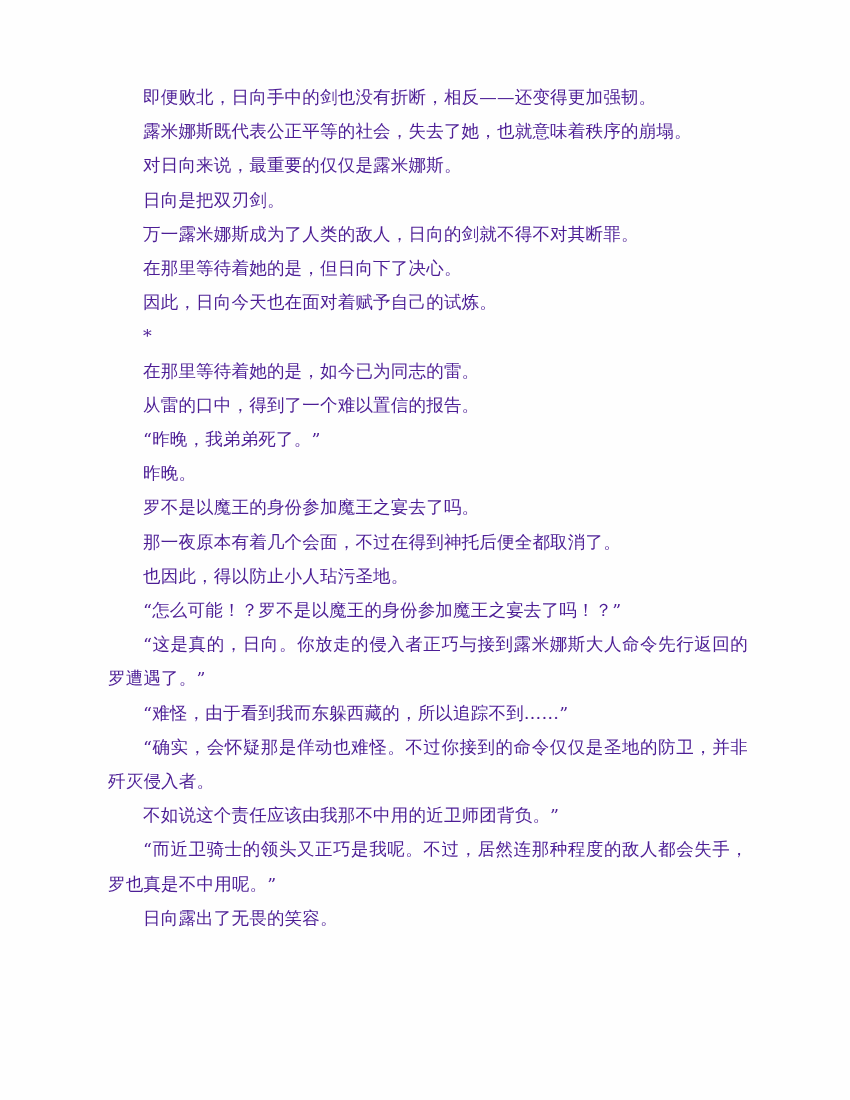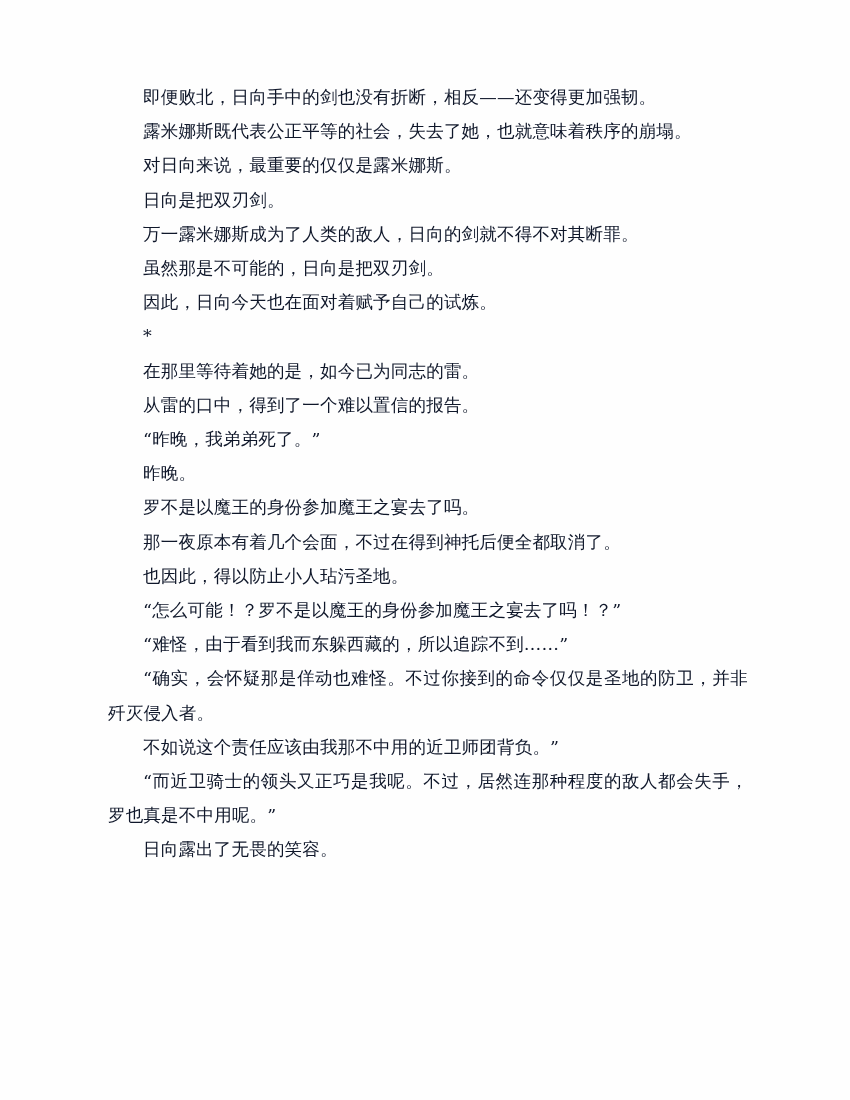--- a/index.html
+++ b/index.html
@@ -20,21 +20,21 @@
     background: #fefefe;
     box-sizing: border-box;
   }
   .text-column {
     position: absolute;
     left: 108px;
     top: 80px;
     width: 640px;
     font-size: 17.5px;
     line-height: 34.2px;
-    color: #0f172a;
+    color: #4c1d95;
     letter-spacing: 0.2px;
     text-align: justify;
   }
   .para {
     margin: 0;
     text-indent: 2em;
     white-space: normal;
     word-break: break-all;
   }
   .para.sep {
@@ -45,30 +45,31 @@
 </head>
 <body>
 
 <div class="page">
   <div class="text-column">
     <p class="para">即便败北，日向手中的剑也没有折断，相反——还变得更加强韧。</p>
     <p class="para">露米娜斯既代表公正平等的社会，失去了她，也就意味着秩序的崩塌。</p>
     <p class="para">对日向来说，最重要的仅仅是露米娜斯。</p>
     <p class="para">日向是把双刃剑。</p>
     <p class="para">万一露米娜斯成为了人类的敌人，日向的剑就不得不对其断罪。</p>
-    <p class="para">虽然那是不可能的，日向是把双刃剑。</p>
+    <p class="para">在那里等待着她的是，但日向下了决心。</p>
     <p class="para">因此，日向今天也在面对着赋予自己的试炼。</p>
     <p class="para sep">*</p>
     <p class="para">在那里等待着她的是，如今已为同志的雷。</p>
     <p class="para">从雷的口中，得到了一个难以置信的报告。</p>
     <p class="para">“昨晚，我弟弟死了。”</p>
     <p class="para">昨晚。</p>
     <p class="para">罗不是以魔王的身份参加魔王之宴去了吗。</p>
     <p class="para">那一夜原本有着几个会面，不过在得到神托后便全都取消了。</p>
     <p class="para">也因此，得以防止小人玷污圣地。</p>
     <p class="para">“怎么可能！？罗不是以魔王的身份参加魔王之宴去了吗！？”</p>
+    <p class="para">“这是真的，日向。你放走的侵入者正巧与接到露米娜斯大人命令先行返回的罗遭遇了。”</p>
     <p class="para">“难怪，由于看到我而东躲西藏的，所以追踪不到……”</p>
     <p class="para">“确实，会怀疑那是佯动也难怪。不过你接到的命令仅仅是圣地的防卫，并非歼灭侵入者。</p>
     <p class="para">不如说这个责任应该由我那不中用的近卫师团背负。”</p>
     <p class="para">“而近卫骑士的领头又正巧是我呢。不过，居然连那种程度的敌人都会失手，罗也真是不中用呢。”</p>
     <p class="para">日向露出了无畏的笑容。</p>
   </div>
 </div>
 
 </body></html>

